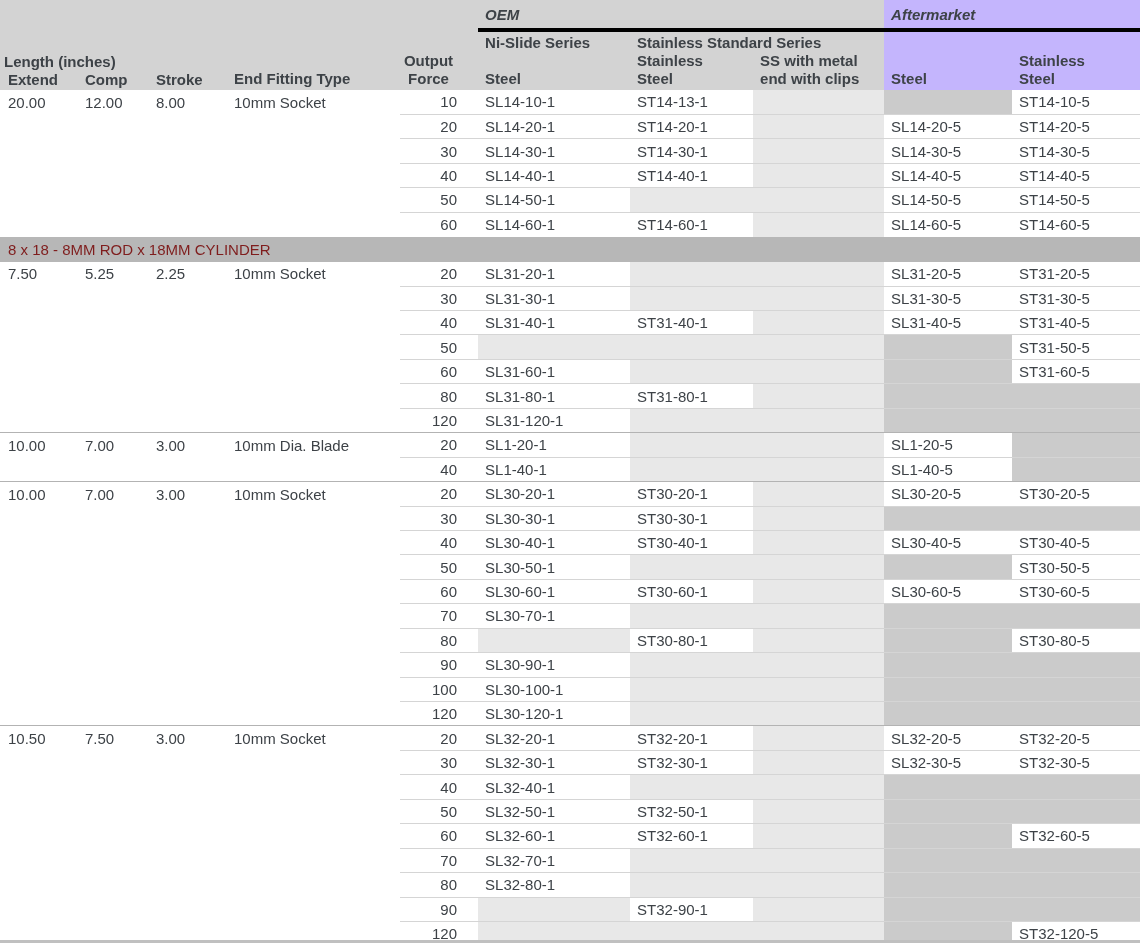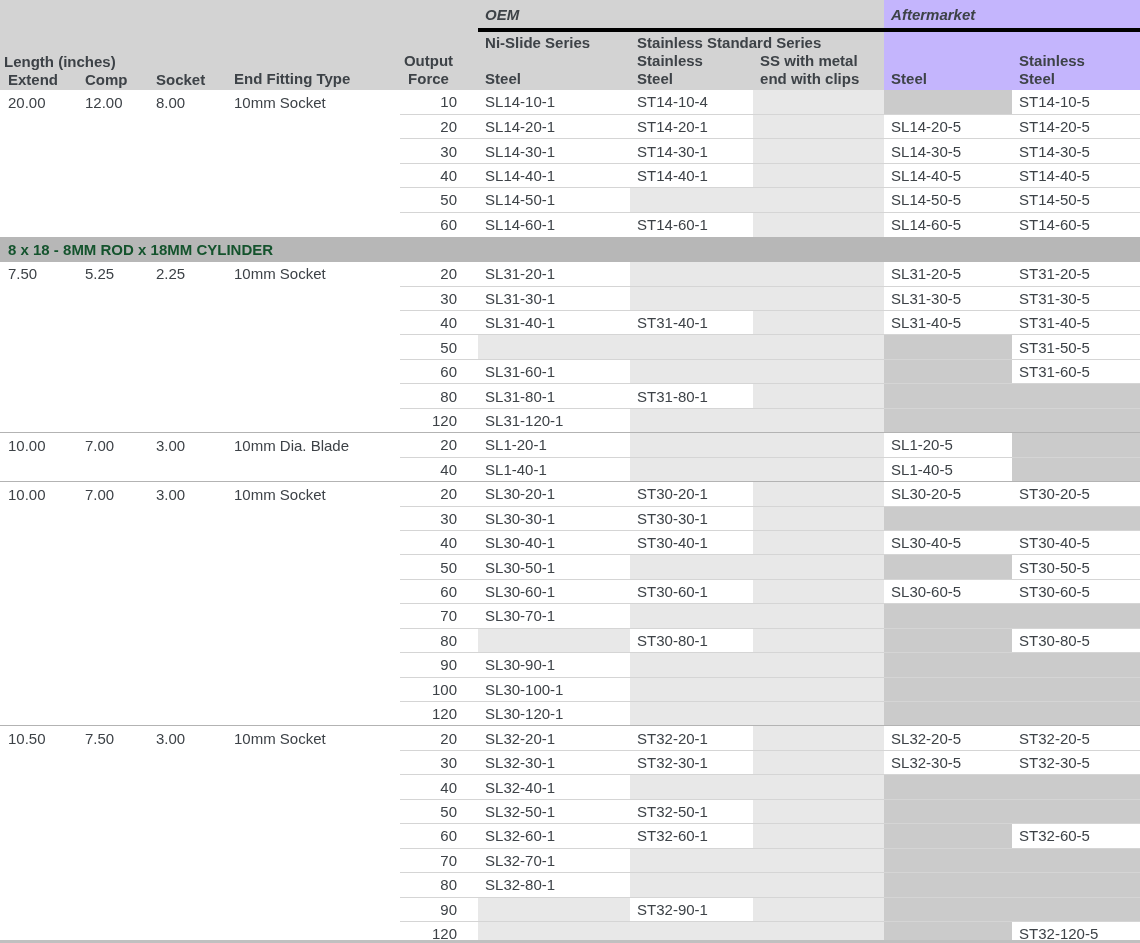--- a/index.html
+++ b/index.html
@@ -34,22 +34,22 @@
   tbody td { vertical-align: middle; background: #ffffff; }
   td.left { padding-left: 8px; }
   td.fitting { padding-left: 6px; }
   td.force { text-align: right; padding-right: 21px; }
   td.part { padding-left: 7px; }
   td.part.oem.empty { background: #e8e8e8; }
   td.part.am.empty  { background: #cbcbcb; }
 
   tr.section-row { height: 25px; }
   tr.section-row td {
-    background: #b7b7b7; font-weight: 700; padding-left: 8px;
-    color: #14532d;
+    background: #b7b7b7; font-weight: 400; padding-left: 8px;
+    color: #7f1d1d;
   }
   
   tbody tr.inner td:nth-child(n+5) { border-top: 1px solid #d5d5d5; }
   
   tbody tr.gsep td { border-top: 1px solid #b3b3b3; }
 
   .bottom-bar {
     position: absolute; left: 0; bottom: 0; width: 1140px; height: 3px;
     background: #c0c0c0;
   }
@@ -93,32 +93,32 @@
 Steel</th>
         <th rowspan="2" class="colhead">SS with metal
 end with clips</th>
         <th rowspan="2" class="colhead am-bg">Steel</th>
         <th rowspan="2" class="colhead am-bg">Stainless
 Steel</th>
       </tr>
       <tr class="h4">
         <th class="sub">Extend</th>
         <th class="sub">Comp</th>
-        <th class="sub">Socket</th>
+        <th class="sub">Stroke</th>
       </tr>
     </thead>
     <tbody>
         <tr>
           <td class="left extend">20.00</td>
           <td class="left comp">12.00</td>
           <td class="left stroke">8.00</td>
           <td class="left fitting">10mm Socket</td>
           <td class="force">10</td>
           <td class="part oem filled">SL14-10-1</td>
-          <td class="part oem filled">ST14-10-4</td>
+          <td class="part oem filled">ST14-13-1</td>
           <td class="part oem empty"></td>
           <td class="part am empty"></td>
           <td class="part am filled">ST14-10-5</td>
         </tr>
         <tr class="inner">
           <td class="left extend"></td>
           <td class="left comp"></td>
           <td class="left stroke"></td>
           <td class="left fitting"></td>
           <td class="force">20</td>

